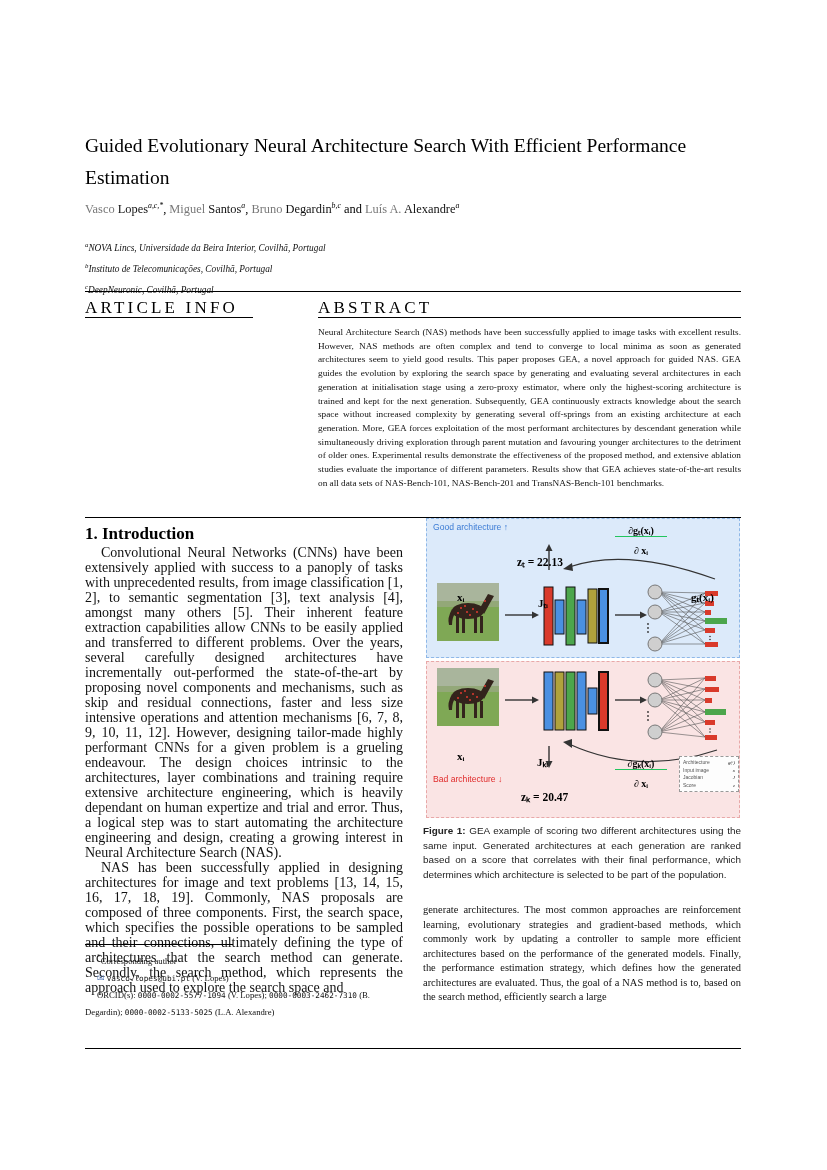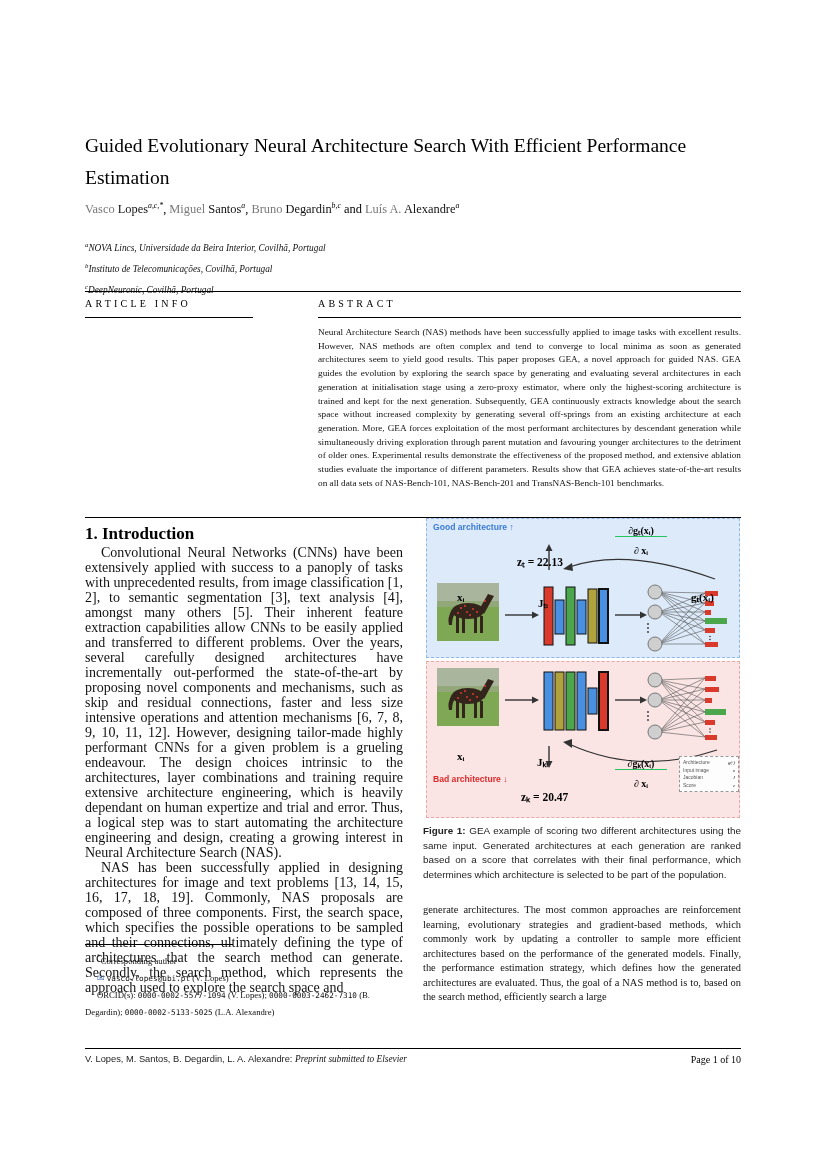--- a/index.html
+++ b/index.html
@@ -10,21 +10,21 @@
   .title{left:85px;top:130px;width:625px;font-size:19.5px;line-height:32px;color:#000;}
   .authors{left:85px;top:201px;width:656px;font-size:12.4px;color:#000;}
   .authors .first{color:#787878;}
   .authors .last{color:#111;}
   .authors sup{font-size:7.8px;font-style:italic;}
   .affils{left:85px;top:236px;width:600px;font-size:9.3px;font-style:italic;line-height:17px;}
   .affils sup{font-size:6.8px;}
   .hr{background:#000;}
   .rule-top{left:85px;top:291px;width:656px;height:1.4px;}
   .rule-bot-abs{left:85px;top:517px;width:656px;height:1.4px;}
-  .sec-head{font-size:10px;letter-spacing:3.2px;color:#000;}
+  .sec-head{font-size:17px;letter-spacing:3.2px;color:#000;}
   .ai-head{left:85px;top:298px;}
   .ab-head{left:318px;top:298px;}
   .rule-ai{left:85px;top:317px;width:168px;height:1px;}
   .rule-ab{left:318px;top:317px;width:423px;height:1px;}
   .keywords{left:85px;top:326px;width:220px;font-size:9.3px;line-height:14.4px;}
   .keywords .kw-label{font-style:italic;}
   .abstract{left:318px;top:326px;width:423px;font-size:9.25px;line-height:13.7px;text-align:justify;}
   
   .intro-head{left:85px;top:524px;font-size:17px;font-weight:bold;color:#000;}
   .leftcol{left:85px;top:545px;width:318px;font-size:14px;line-height:15px;text-align:justify;}
@@ -33,21 +33,21 @@
   .footnote{left:85px;top:950px;width:318px;font-size:8.7px;line-height:17px;}
   .footnote .ind{padding-left:12px;}
   .mono{font-family:"DejaVu Sans Mono",monospace;font-size:7.7px;}
   .mail-icon{color:#4a6fae;font-size:9px;}
   .rightcol{left:423px;top:903px;width:318px;font-size:10.45px;line-height:14.5px;text-align:justify;}
   
   .panel{position:absolute;box-sizing:border-box;}
   .panel-good{left:426px;top:518px;width:314px;height:140px;background:#dceafa;border:1.5px dashed #8fb8e8;}
   .panel-bad{left:426px;top:661px;width:314px;height:157px;background:#fae4e4;border:1.5px dashed #e8a8a8;}
   .panel svg{position:absolute;left:0;top:0;}
-  .fig-label{font-family:"Liberation Sans",sans-serif;font-weight:bold;font-size:8.6px;}
+  .fig-label{font-family:"Liberation Sans",sans-serif;font-weight:normal;font-size:8.6px;}
   .lbl-good{color:#3b7bd4;}
   .lbl-bad{color:#e02a2a;}
   .math{font-weight:bold;font-size:11px;color:#000;white-space:nowrap;margin-top:24px;}
   .mz{font-size:11.5px;}
   .frac{text-align:center;font-weight:bold;font-size:10px;line-height:11px;color:#000;}
   .frac .den{border-top:1px solid #22c55e;padding:8px 3px;}
   .legend{position:absolute;background:#fdfdfd;border:1px dashed #999;font-family:"Liberation Sans",sans-serif;
           font-size:5px;line-height:7.5px;padding:2px 3px;color:#555;}
   .legend .lrow{display:flex;justify-content:space-between;gap:4px;}
   .legend .lval{font-family:"Liberation Serif",serif;font-style:italic;color:#222;}
@@ -335,18 +335,14 @@
     </div>
   </div>
 
   <div class="abs caption">
     <b>Figure 1:</b><span> GEA example of scoring two different architectures using the same input. Generated architectures at each generation are ranked based on a score that correlates with their final performance, which determines which architecture is selected to be part of the population.</span>
   </div>
 
   <div class="abs rightcol">generate architectures. The most common approaches are reinforcement learning, evolutionary strategies and gradient-based methods, which commonly work by updating a controller to sample more efficient architectures based on the performance of the generated models. Finally, the performance estimation strategy, which defines how the generated architectures are evaluated. Thus, the goal of a NAS method is to, based on the search method, efficiently search a large</div>
 
   <div class="abs hr footer-rule"></div>
-  <div class="abs footer">
-    <span class="fleft">V. Lopes, M. Santos, B. Degardin, L. A. Alexandre: </span><span class="fital">Preprint submitted to Elsevier</span>
-    <span class="fright">Page 1 of 10</span>
-  </div>
 
 </div>
 
 </body></html>

